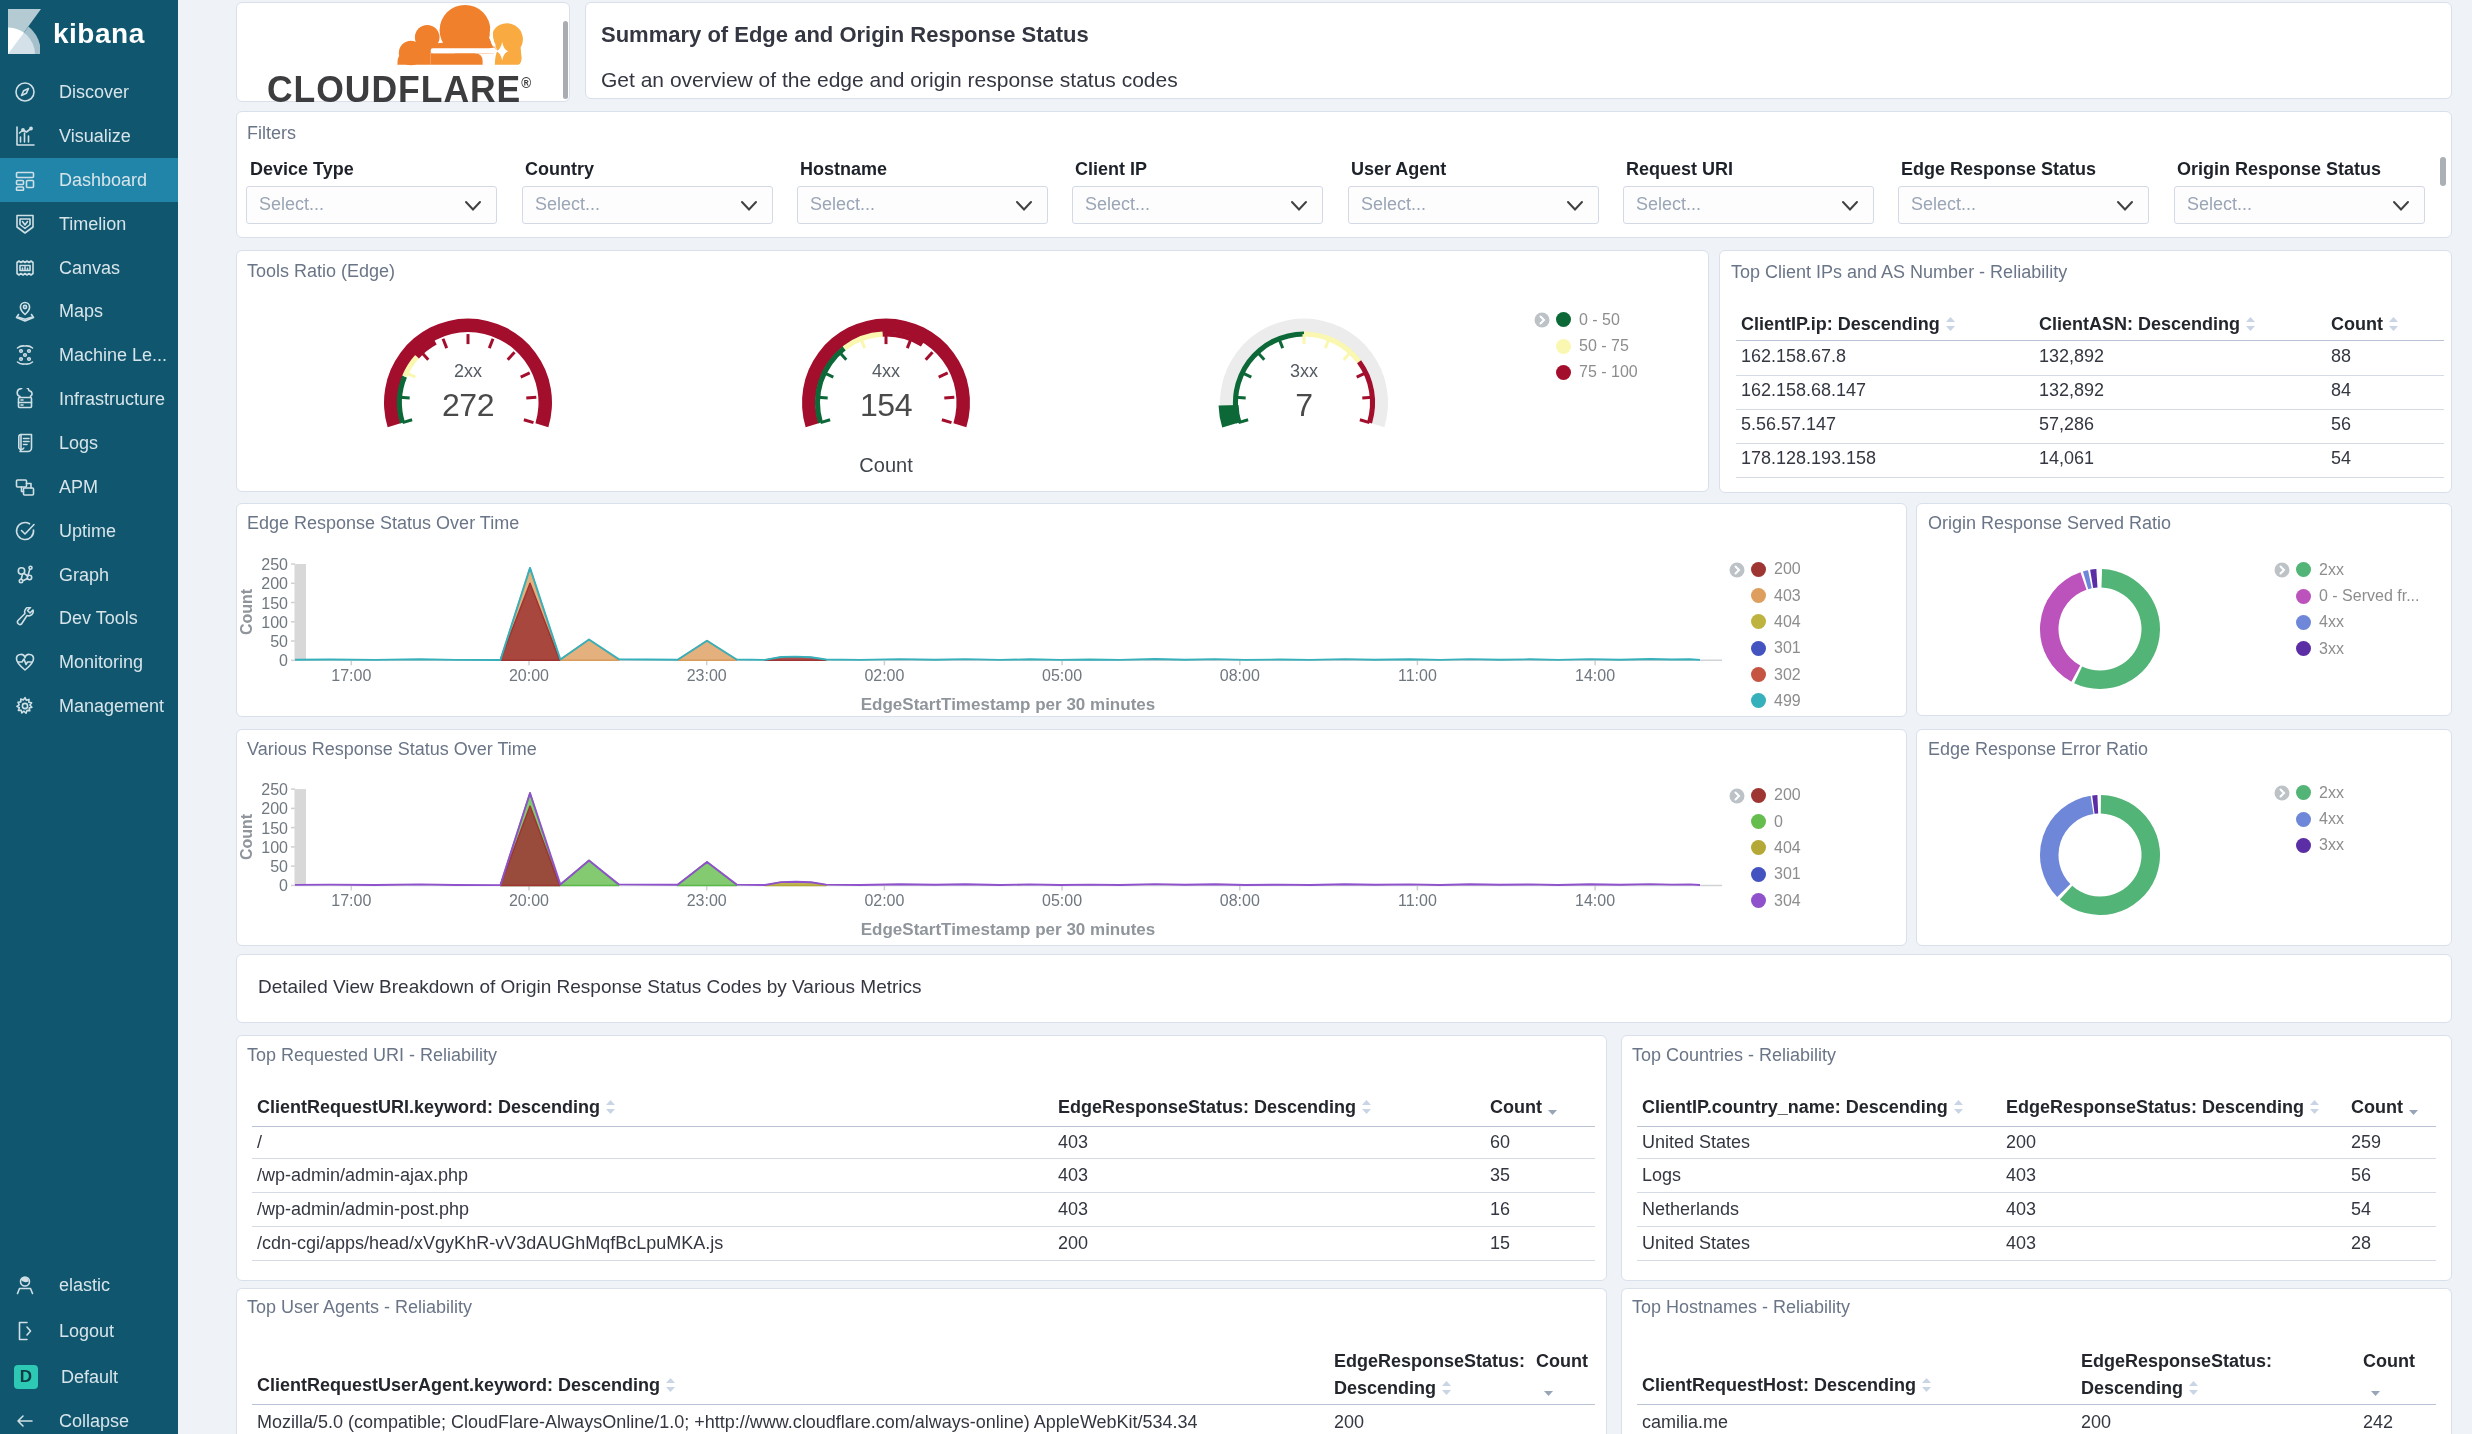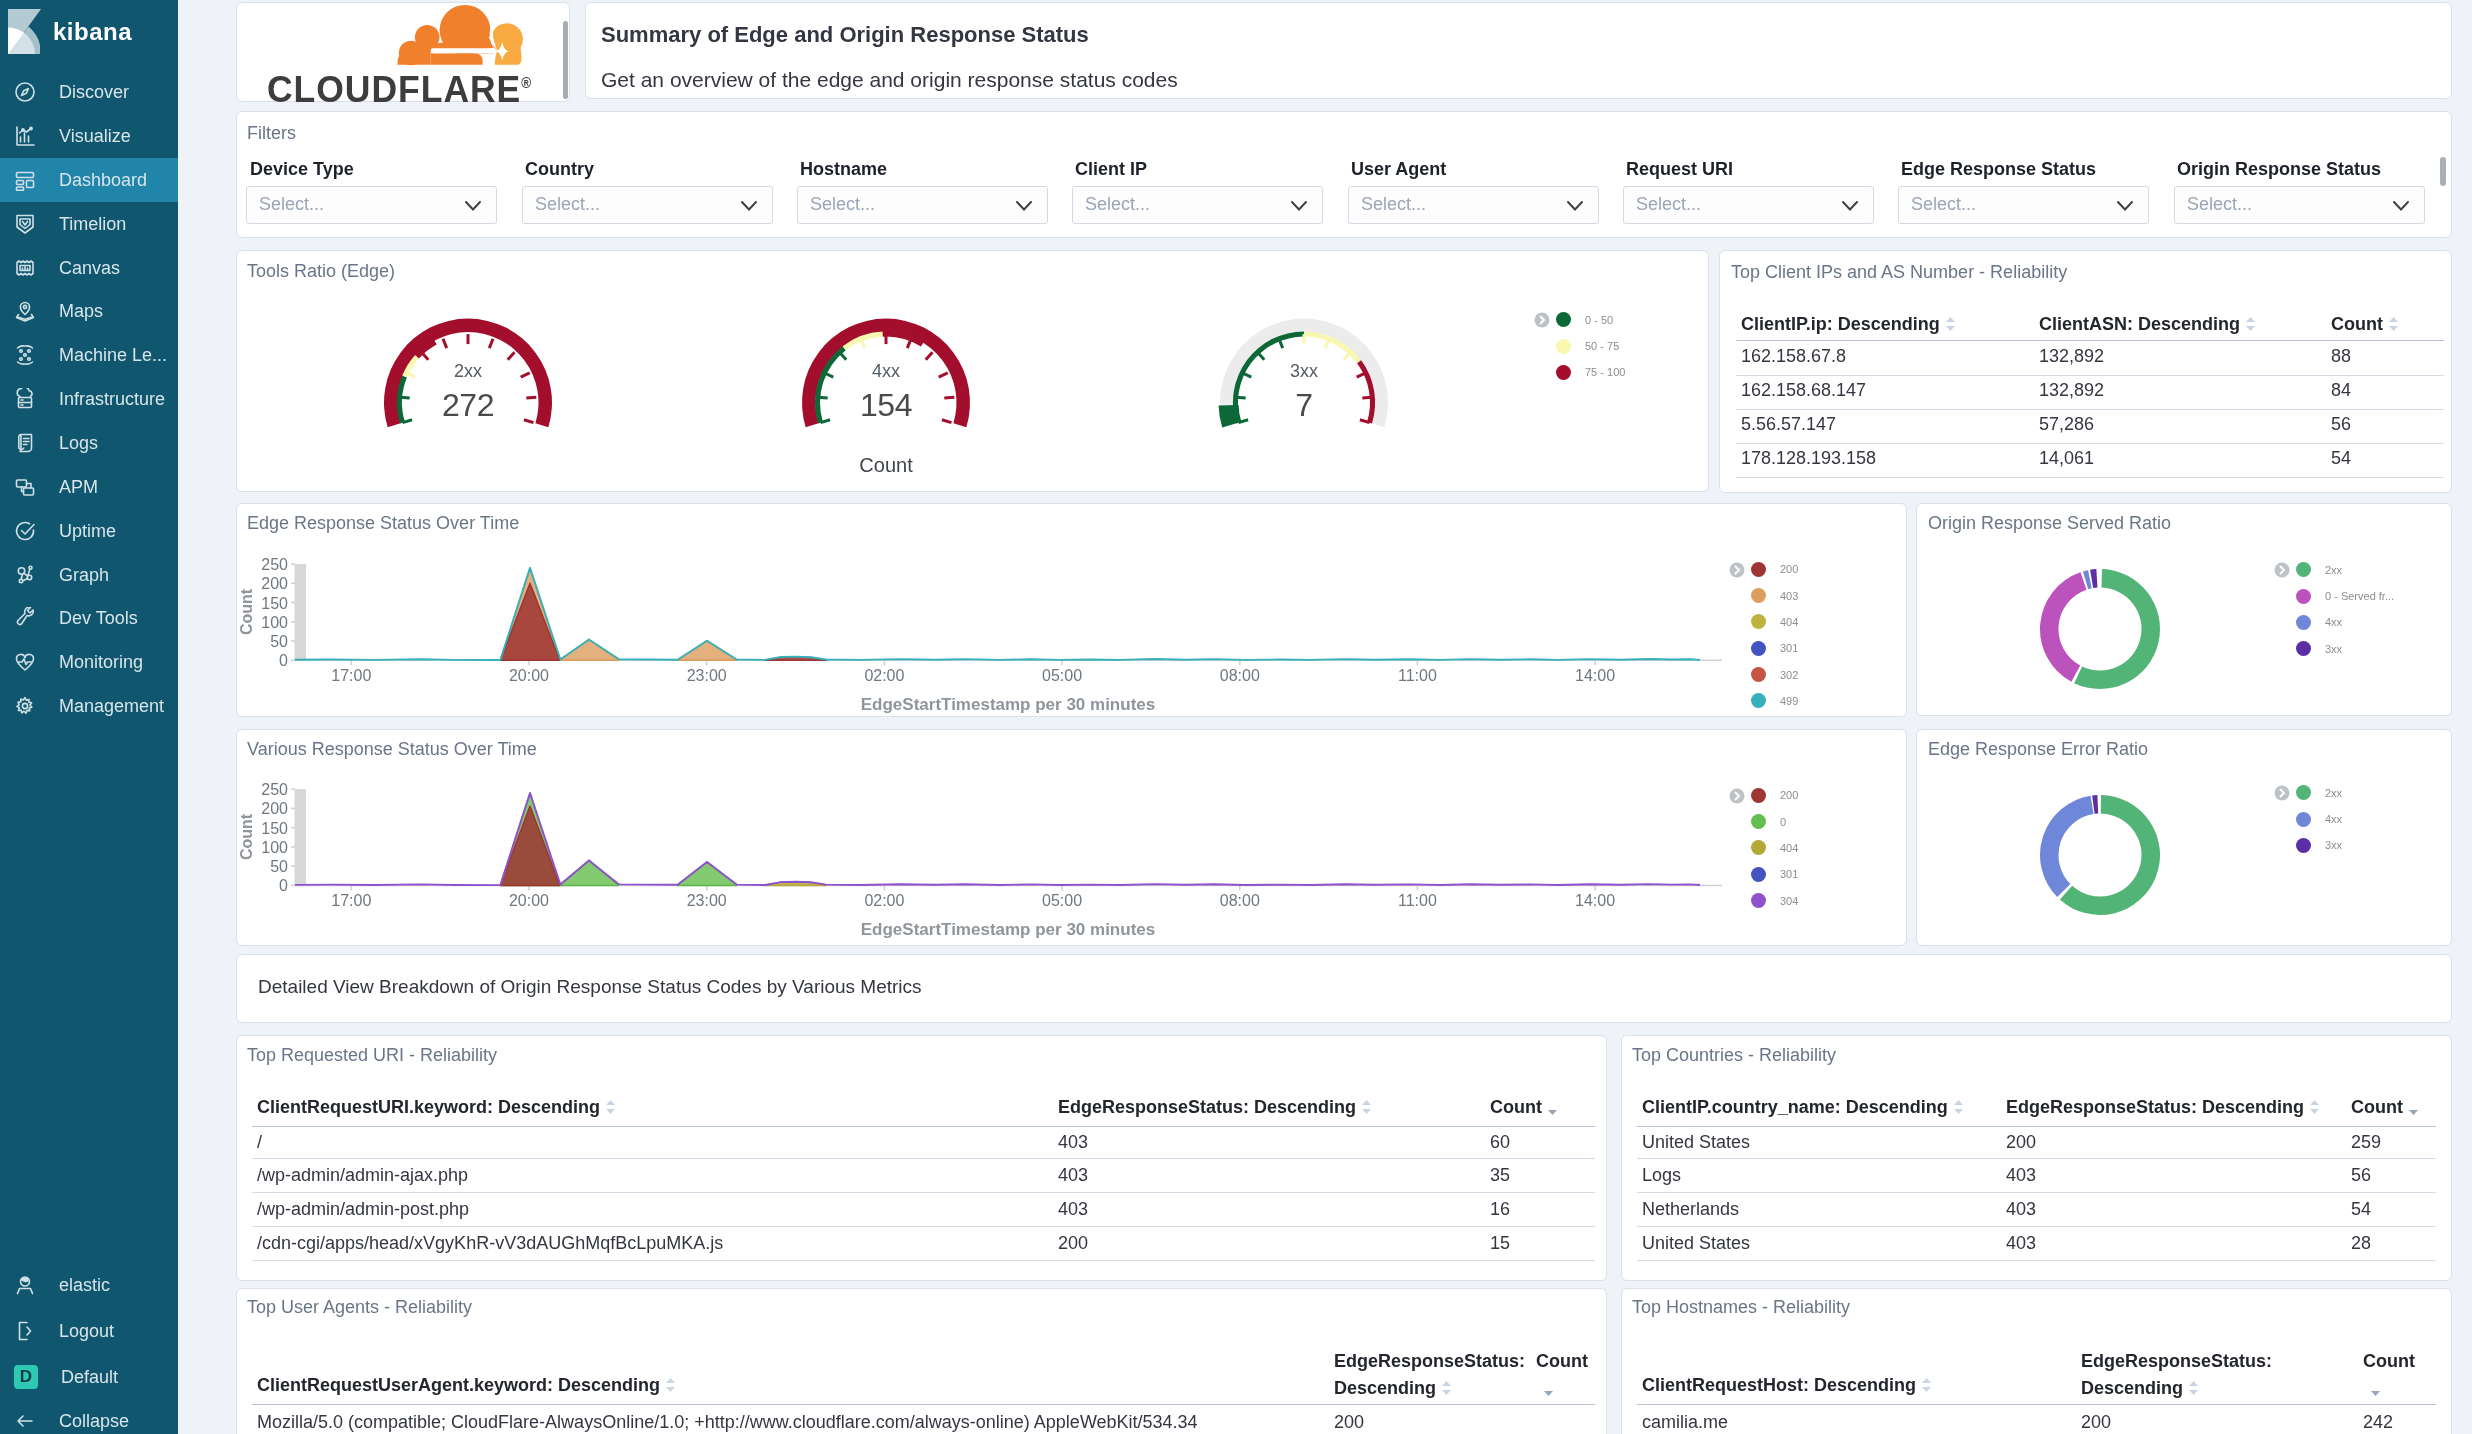--- a/index.html
+++ b/index.html
@@ -2,37 +2,37 @@
 <html><head><meta charset="utf-8"><style>
 * { margin:0; padding:0; box-sizing:border-box; }
 html,body { width:2472px; height:1434px; overflow:hidden; }
 body { font-family:"Liberation Sans",sans-serif; background:#eff2f7; position:relative; }
 .panel { position:absolute; background:#fff; border:1px solid #d9e0ec; border-radius:6px; }
 .ptitle { position:absolute; font-size:18px; color:#6a7587; }
 .abs { position:absolute; }
 .lgi { position:absolute; white-space:nowrap; }
 .lgch { position:absolute; }
 .dot { display:inline-block; width:15px; height:15px; border-radius:50%; vertical-align:middle; }
-.lgt { font-size:11px; color:#8d8d8d; margin-left:14px; vertical-align:middle; }
+.lgt { font-size:16px; color:#8d8d8d; margin-left:8px; vertical-align:middle; }
 .th { font-size:18px; font-weight:bold; color:#23262c; white-space:nowrap; }
 .td { font-size:18px; color:#343741; white-space:nowrap; }
 .sa { vertical-align:-4px; margin-left:5px; }
 .sep { position:absolute; height:1px; background:#d4dbe5; }
 .navitem { position:absolute; left:0; width:178px; height:44px; display:flex; align-items:center; color:#d7e4ea; font-size:18px; }
 .navitem svg { margin-left:14px; flex:0 0 auto; }
 .navitem span { margin-left:23px; white-space:nowrap; }
 </style></head><body>
 
 <div class="abs" style="left:0;top:0;width:178px;height:1434px;background:#10566e"></div>
 <svg class="abs" style="left:8px;top:9px" width="33" height="45" viewBox="0 0 33 45">
 <path d="M0,0 H33 L13,27.5 H0 Z" fill="#b5cbd4"></path>
 <path d="M0,45 V18.5 A27,27 0 0 1 27,45 Z" fill="#ffffff"></path>
 <path d="M0,45 L20.5,17.5 A34,34 0 0 1 32,36 L32,45 Z" fill="rgba(203,218,226,0.8)"></path>
 </svg>
-<div class="abs" style="left:53px;top:18px;font-size:24px;color:#fff;font-weight:bold;letter-spacing:0.5px">kibana</div>
+<div class="abs" style="left:53px;top:18px;font-size:28px;color:#fff;font-weight:bold;letter-spacing:0.5px">kibana</div>
 <div class="navitem" style="top:70px;">
     <svg width="22" height="22" viewBox="0 0 22 22">
       <circle cx="11" cy="11" r="9" stroke="#cfdfe6" stroke-width="1.6" fill="none" stroke-linecap="round" stroke-linejoin="round"></circle>
       <path d="M14.5,7.5 L12.3,12.3 L7.5,14.5 L9.7,9.7 Z" stroke="#cfdfe6" stroke-width="1.6" fill="none" stroke-linecap="round" stroke-linejoin="round"></path>
     </svg>
     <span>Discover</span>
   </div>
 <div class="navitem" style="top:114px;">
     <svg width="22" height="22" viewBox="0 0 22 22">
       <path d="M3,2 V20 H20" stroke="#cfdfe6" stroke-width="1.6" fill="none" stroke-linecap="round" stroke-linejoin="round"></path>

